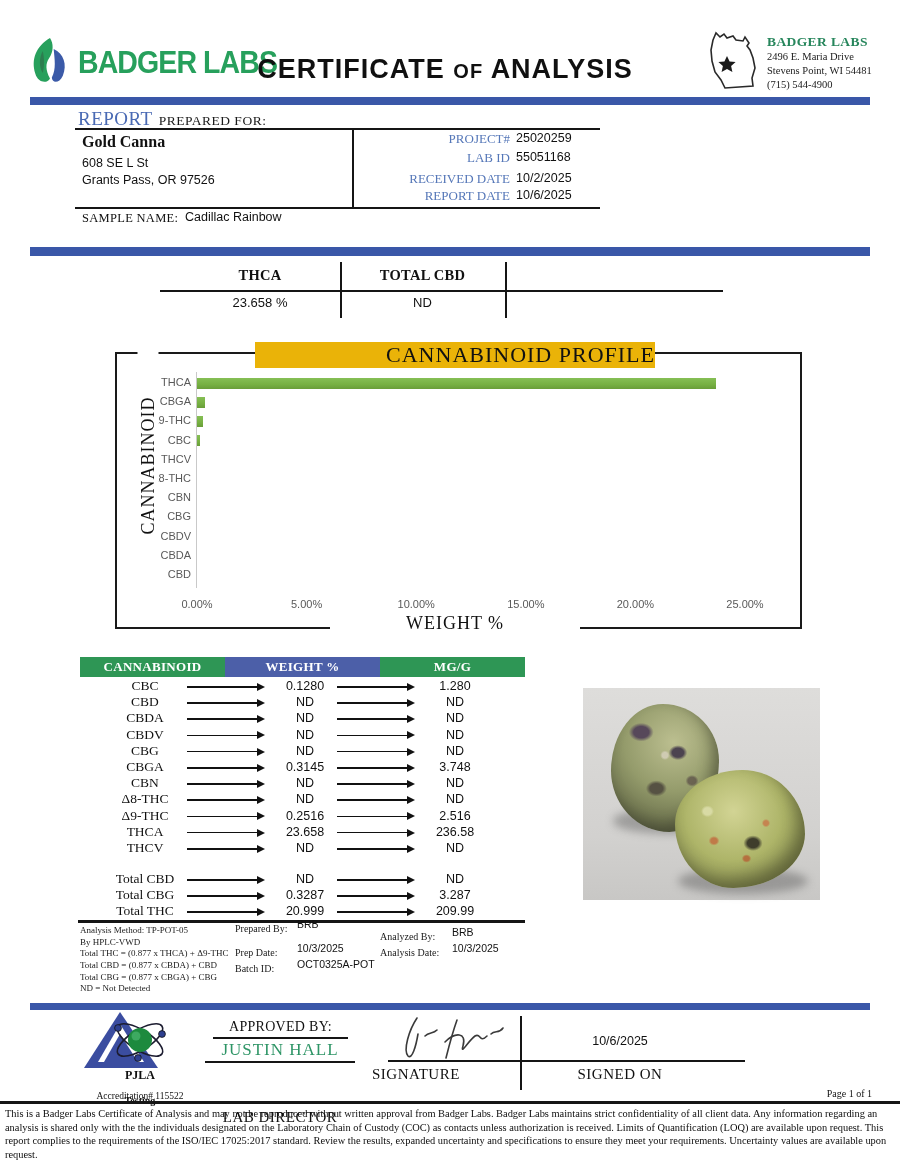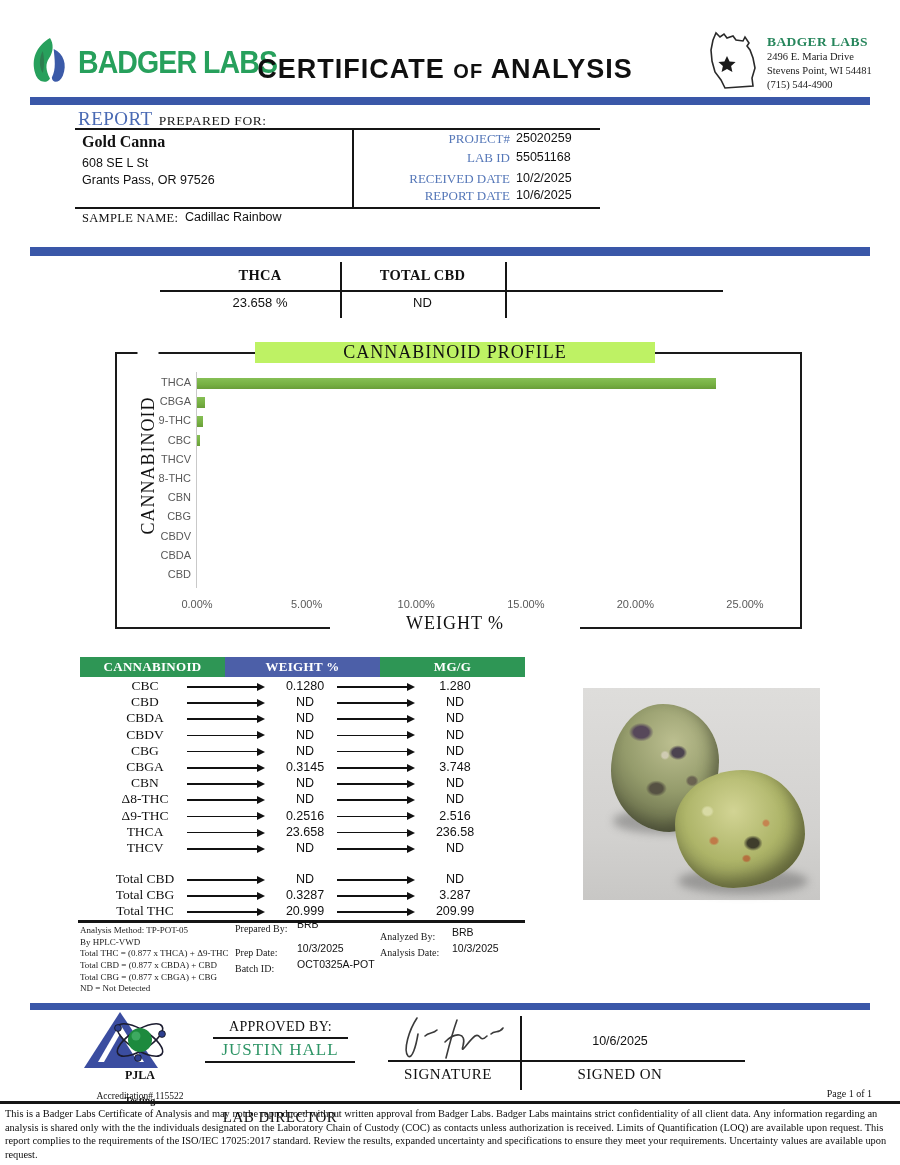--- a/index.html
+++ b/index.html
@@ -37,22 +37,22 @@
   .sample-value{left:185px;top:210px;font-size:12.5px;}
 
   
   .sum-col{position:absolute;top:262px;height:56px;}
   .sum-label{font-weight:700;font-size:14.5px;letter-spacing:.3px;text-align:center;padding-top:5px;}
   .sum-value{font-family:"Liberation Sans",sans-serif;font-size:13px;text-align:center;padding-top:11px;}
   .vline{background:#151515;width:1.5px;}
 
   
   .chart-box{left:115px;top:352px;width:683px;height:273px;border:2px solid #1a1a1a;}
-  .chart-title{left:255px;top:342px;width:400px;text-align:center;background:#bef264;
-               font-size:18px;letter-spacing:1px;}
+  .chart-title{left:255px;top:342px;width:400px;text-align:right;background:#eab308;
+               font-size:22px;letter-spacing:1px;}
   .chart-ylabel{left:33px;top:455px;width:230px;text-align:center;background:#fff;
                 font-size:18px;letter-spacing:1px;transform:rotate(-90deg);transform-origin:center;}
   .chart-xlabel{left:330px;top:613px;width:250px;text-align:center;background:#fff;
                 font-size:18px;letter-spacing:1px;}
   .cat-label{position:absolute;width:72px;text-align:right;font-family:"Liberation Sans",sans-serif;
              font-size:11px;color:#595959;}
   .bar{position:absolute;height:11px;background:linear-gradient(180deg,#86bf55,#76b042 60%,#699d39);}
   .tick-label{position:absolute;font-family:"Liberation Sans",sans-serif;font-size:11px;color:#595959;
               width:60px;margin-left:-30px;text-align:center;}
   .axis-vline{position:absolute;width:1px;background:#c9c9c9;}
@@ -397,20 +397,20 @@
         <path d="M30 24 C34 20 38 22 42 18"></path>
         <path d="M62 8 C57 22 53 38 51 46"></path>
         <path d="M50 30 C60 20 72 20 68 34 C65 44 74 28 80 24 C86 20 84 32 92 24"></path>
         <path d="M96 22 C100 18 104 22 108 16"></path>
       </g>
     </svg>
   </div>
   <div class="abs hline" style="left:388px;top:1060px;width:357px;height:2px;"></div>
   <div class="abs vline" style="left:520px;top:1016px;height:74px;width:2px;"></div>
   <div class="abs signed-date" style="left:545px;top:1034px;width:150px;text-align:center;">10/6/2025</div>
-  <div class="abs sig-label" style="left:388px;top:1066px;width:120px;text-align:center;">SIGNATURE</div>
+  <div class="abs sig-label" style="left:372px;top:1066px;width:120px;">SIGNATURE</div>
   <div class="abs sig-label" style="left:545px;top:1066px;width:150px;text-align:center;">SIGNED ON</div>
 
   <div class="abs page-num">Page 1 of 1</div>
   <div class="abs hline" style="left:0;top:1101px;width:900px;height:3px;"></div>
   <div class="abs disclaimer">This is a Badger Labs Certificate of Analysis and may not be reproduced without written approval from Badger Labs. Badger Labs maintains strict confidentiality of all client data. Any information regarding an analysis is shared only with the the individuals designated on the Laboratory Chain of Custody (COC) as contacts unless authorization is received. Limits of Quantification (LOQ) are available upon request. This report complies to the requirements of the ISO/IEC 17025:2017 standard. Review the results, expanded uncertainty and specifications to ensure they meet your requirements. Uncertainty values are available upon request.</div>
 
 </div>
 
 </body></html>

